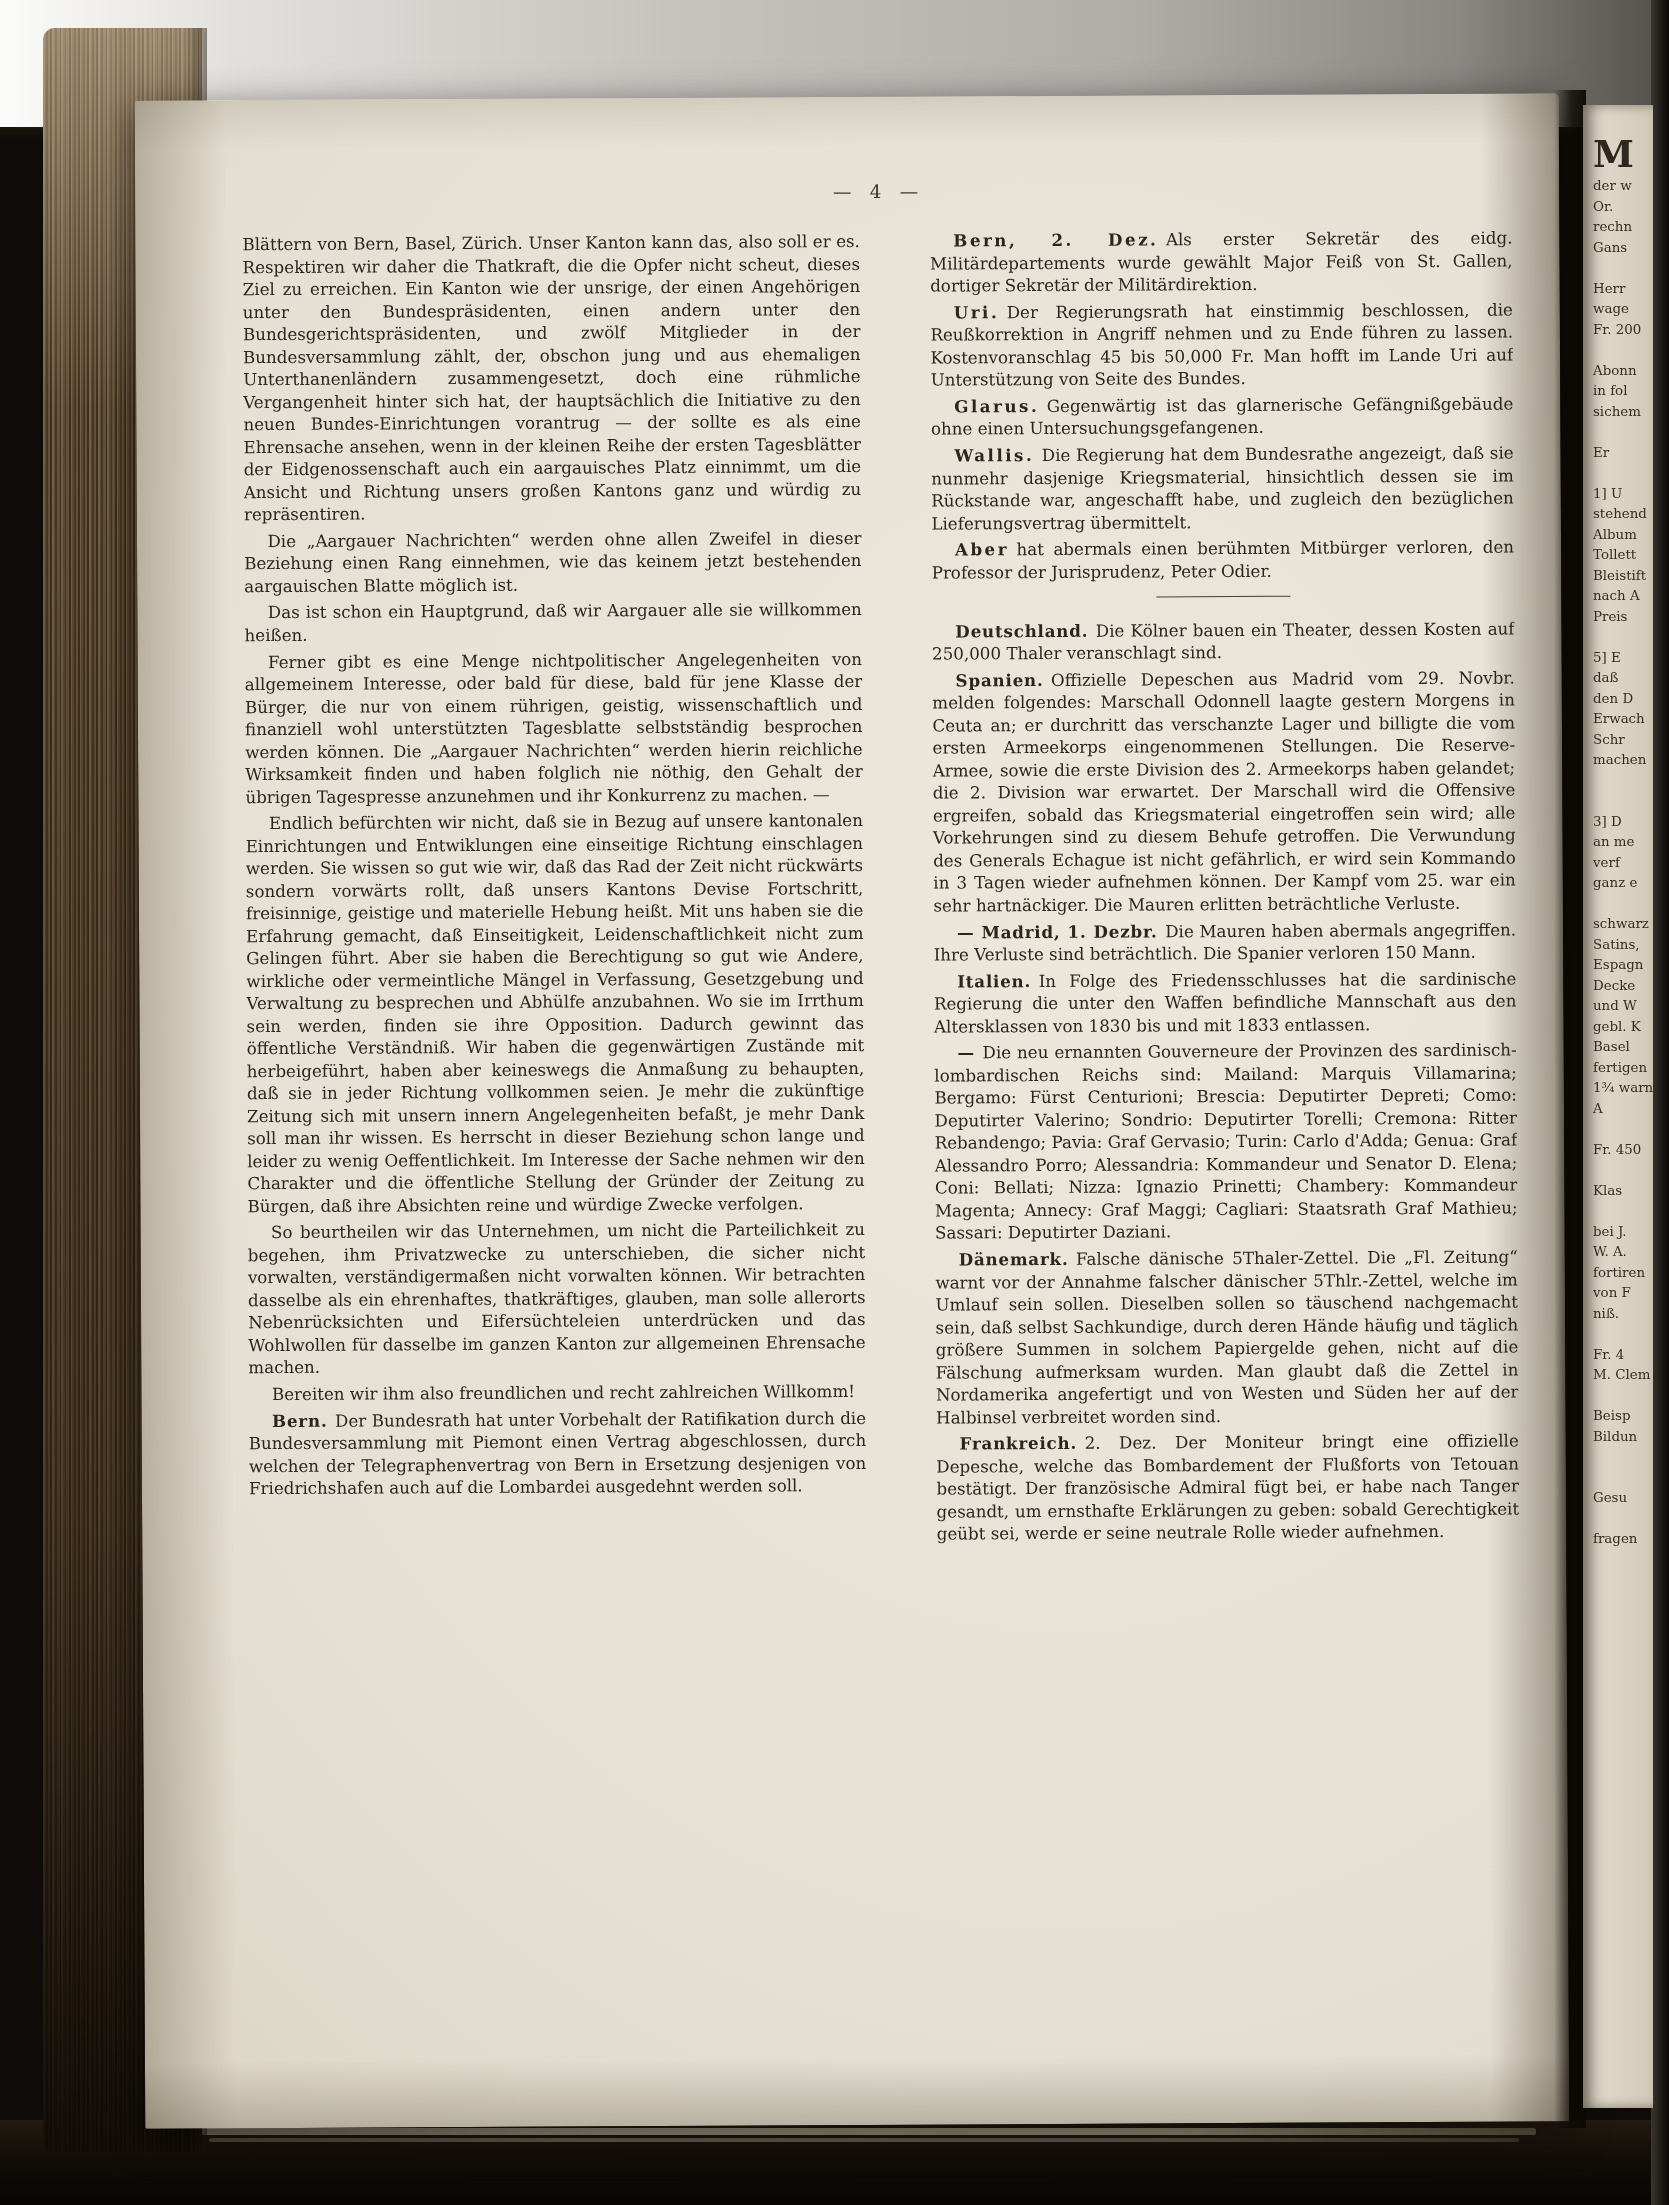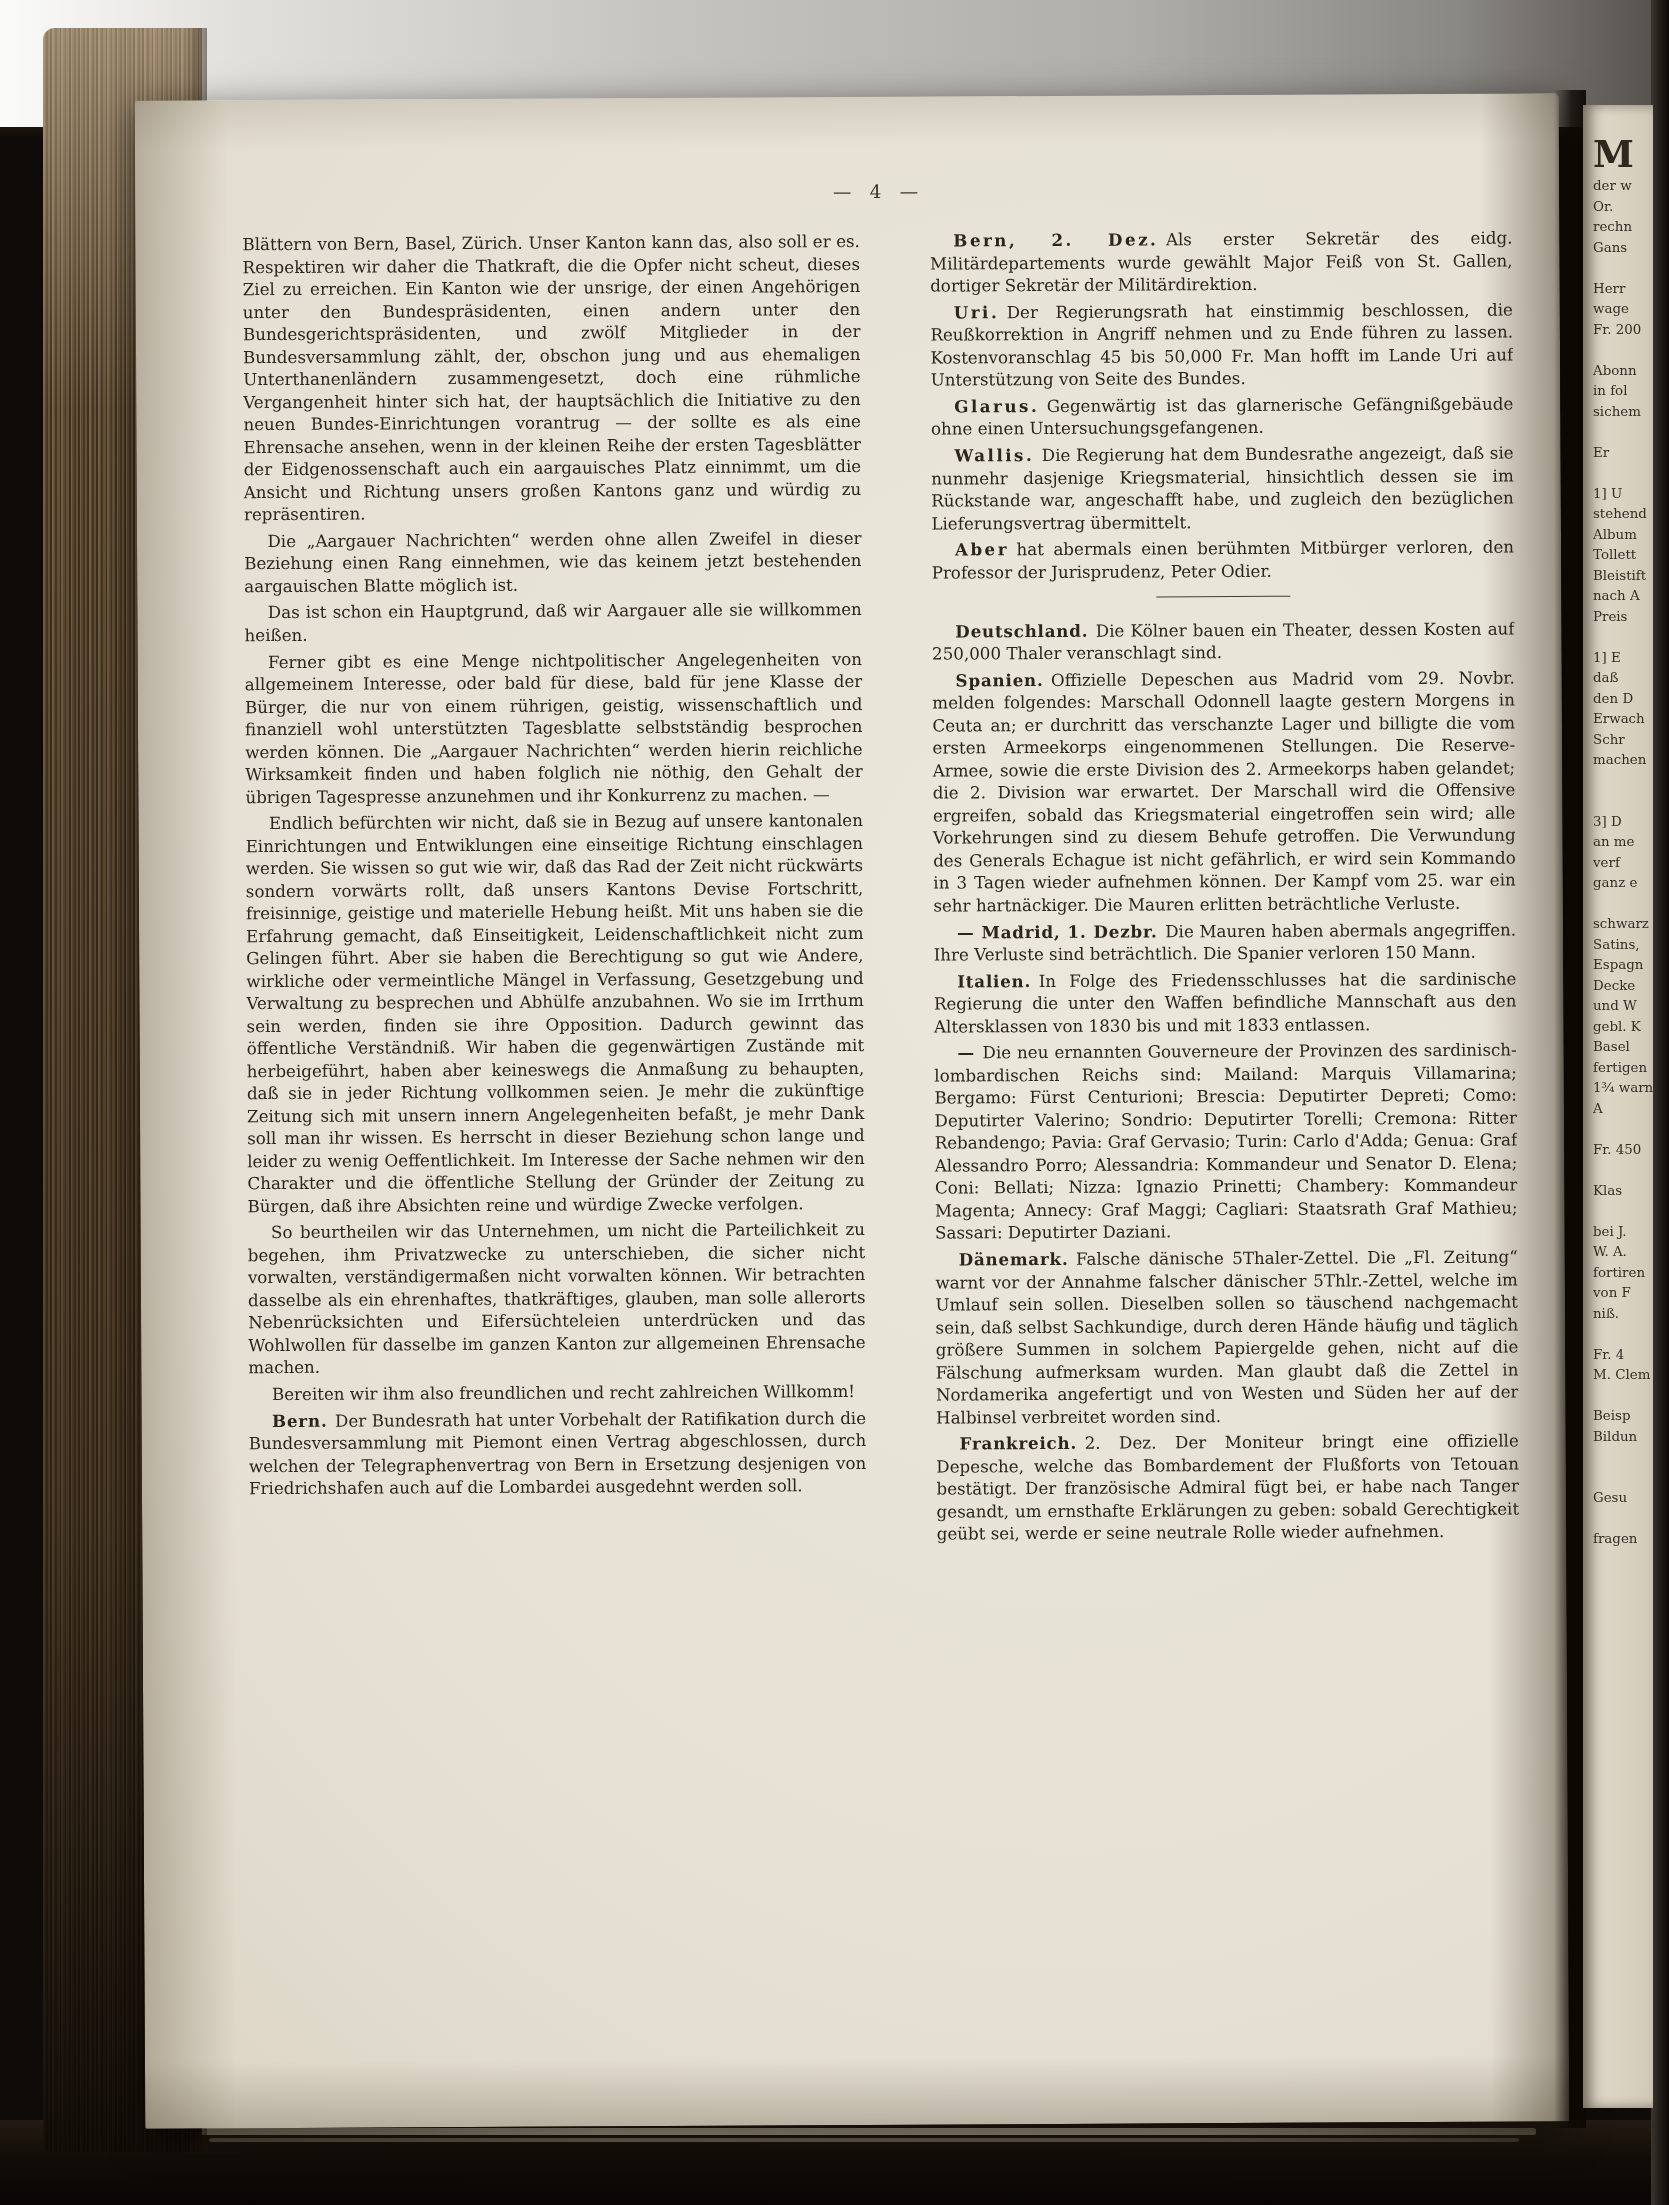--- a/index.html
+++ b/index.html
@@ -210,21 +210,21 @@
         <div class="frag">Tollett</div>
 
         <div class="frag">Bleistift</div>
 
         <div class="frag">nach A</div>
 
         <div class="frag">Preis</div>
 
         <div class="frag">&nbsp;</div>
 
-        <div class="frag">1] E</div>
+        <div class="frag">5] E</div>
 
         <div class="frag">daß</div>
 
         <div class="frag">den D</div>
 
         <div class="frag">Erwach</div>
 
         <div class="frag">Schr</div>
 
         <div class="frag">machen</div>

